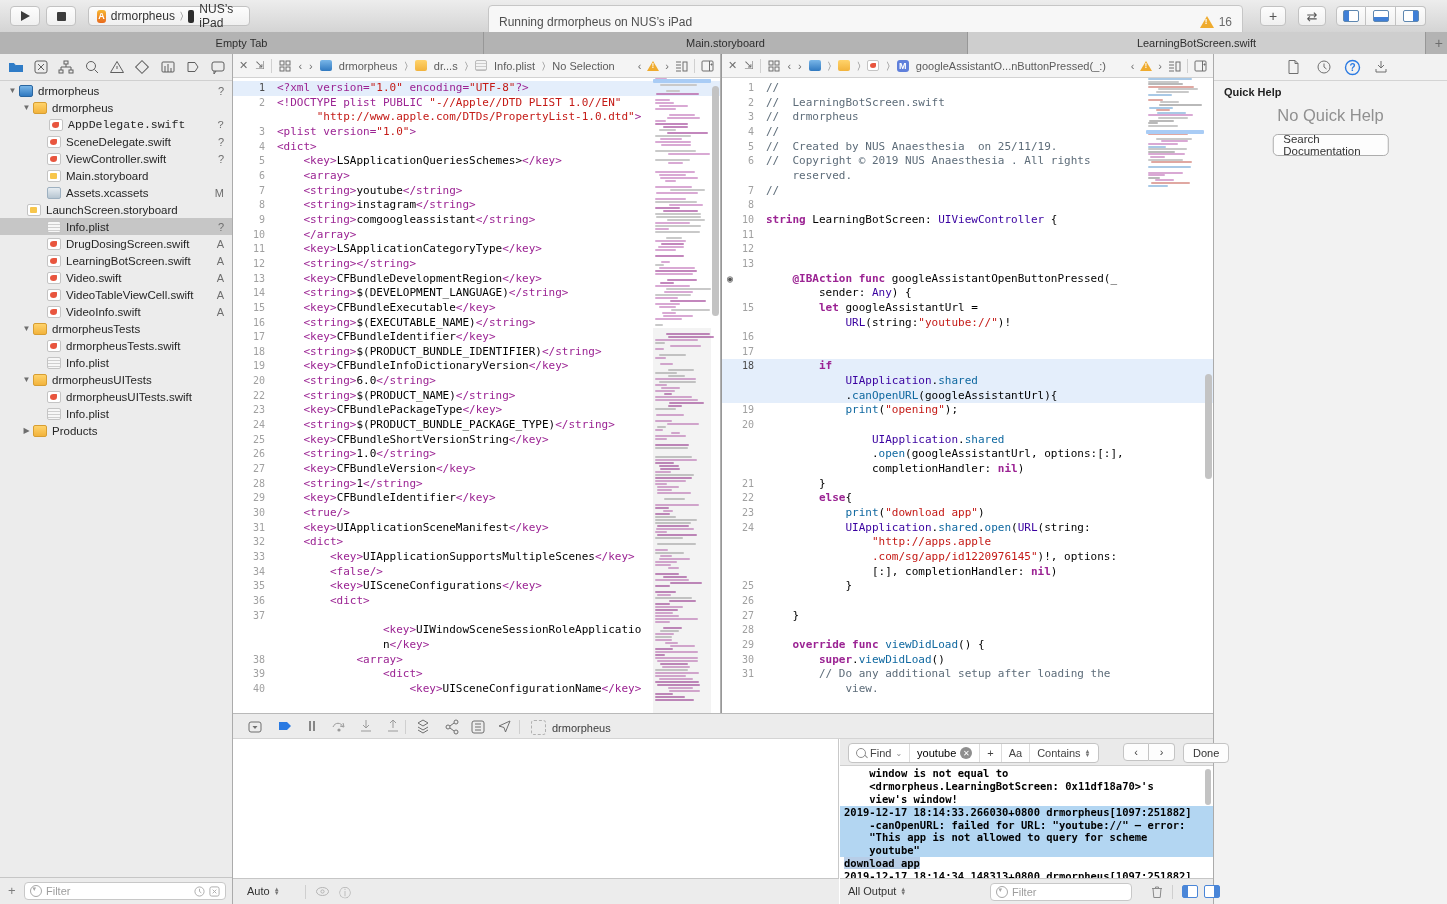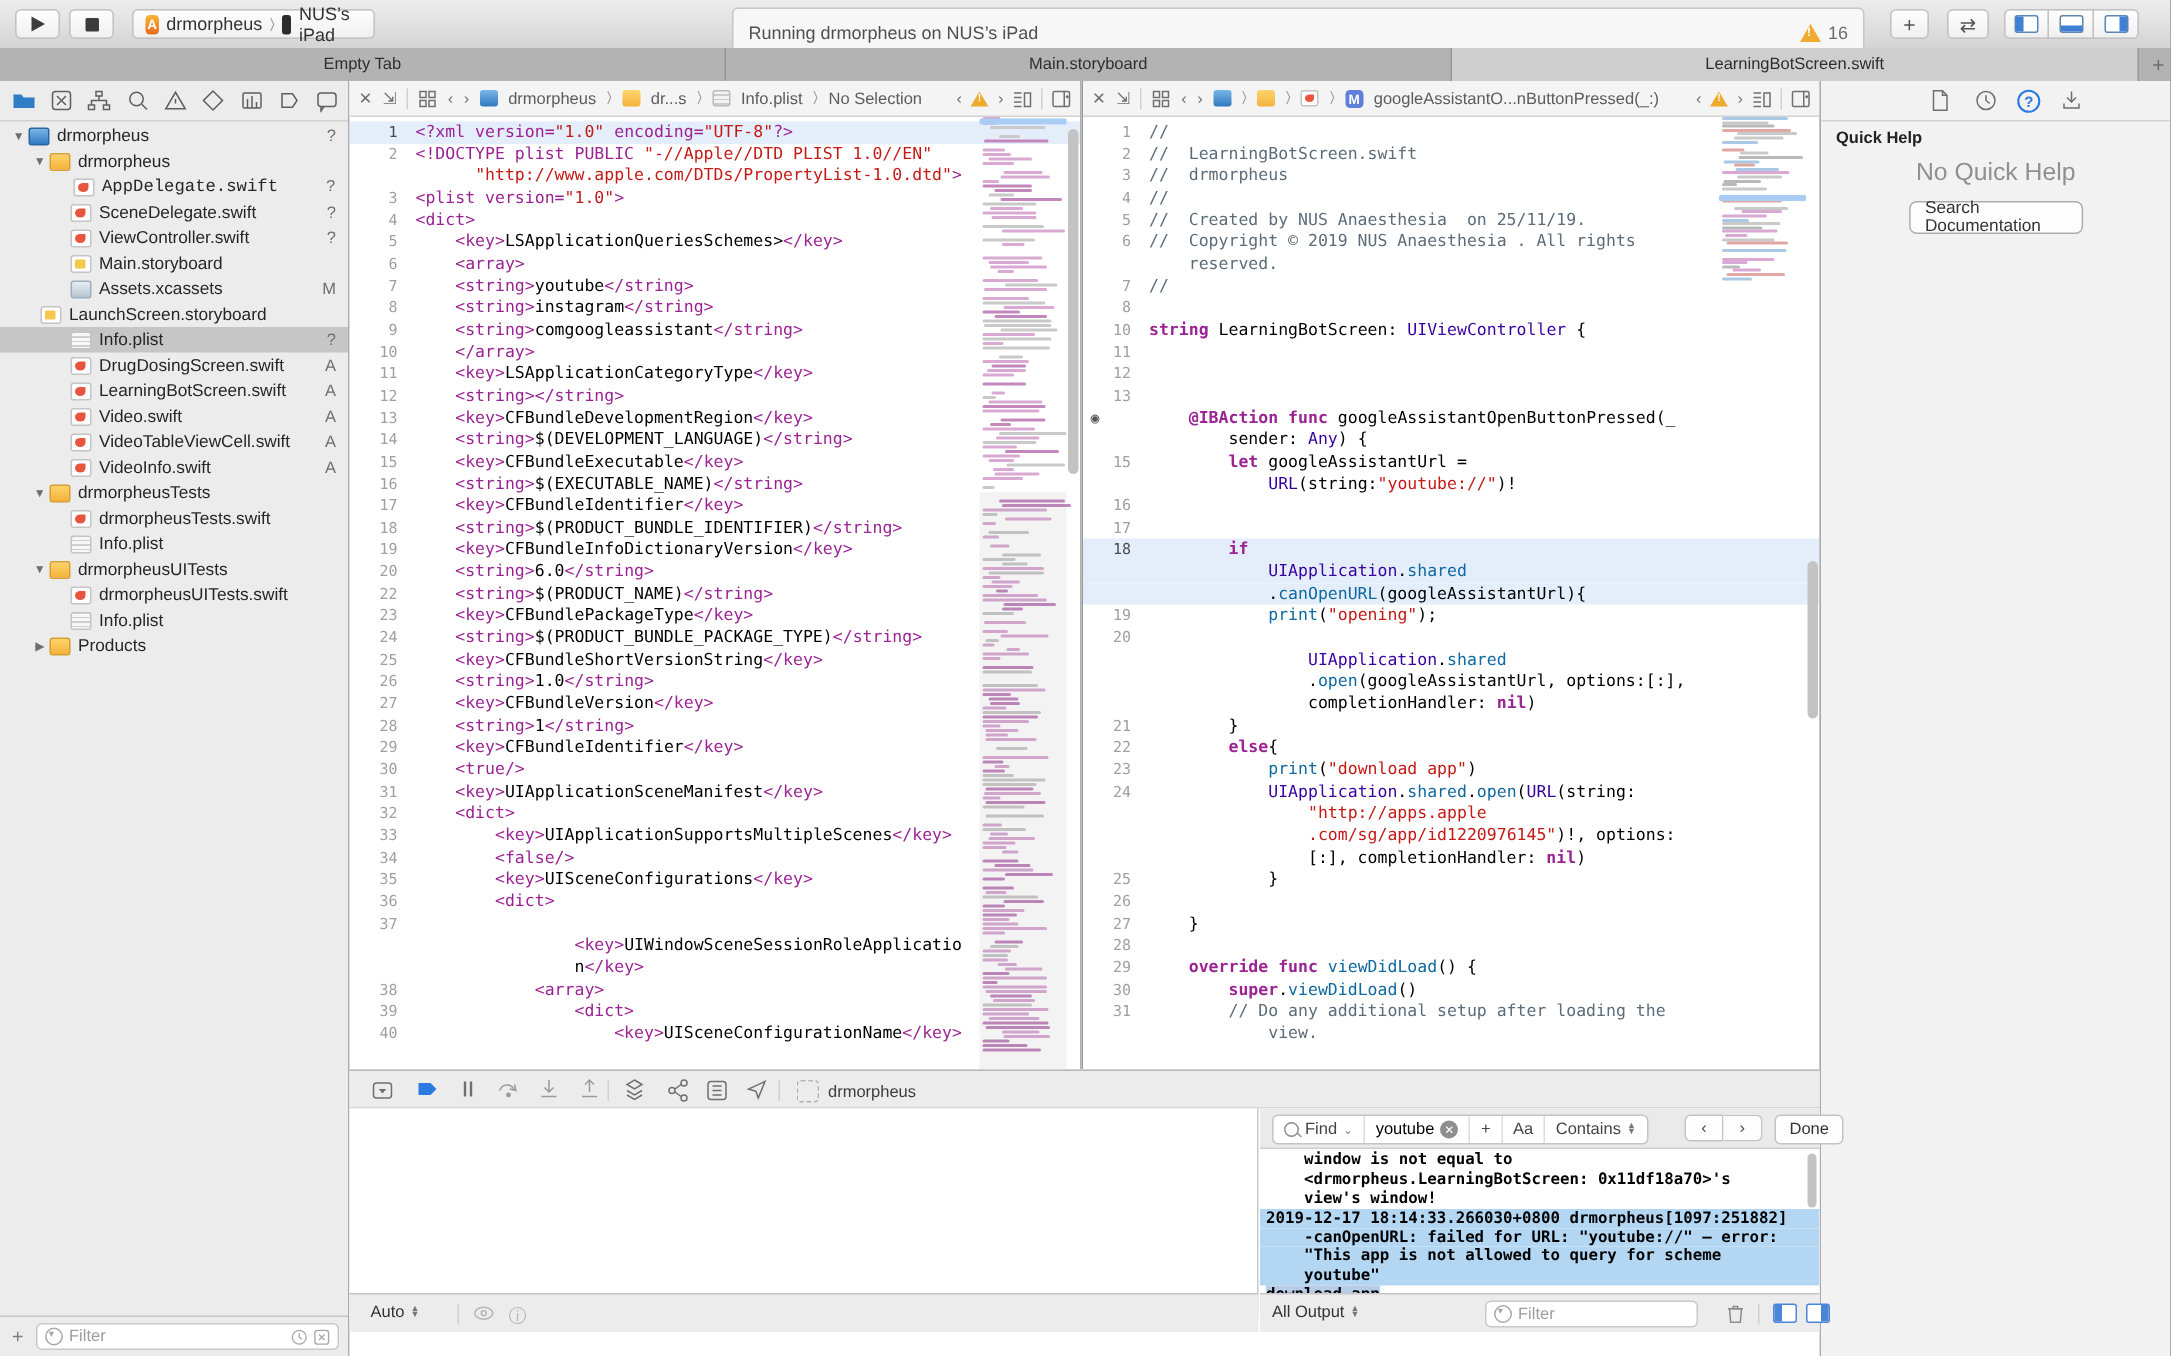--- a/index.html
+++ b/index.html
@@ -128,21 +128,21 @@
     font-size:11px;color:#444;box-sizing:border-box;}
   .fb-seg div:first-child{border-radius:4px 0 0 4px;}
   .fb-seg div:last-child{border-radius:0 4px 4px 0;border-left:none;}
   .fb-done{position:absolute;top:4px;height:18px;padding:0 9px;background:#fdfdfd;border:1px solid #c4c4c4;border-radius:4px;
     display:flex;align-items:center;font-size:11px;color:#333;}
   #conout{position:absolute;left:0;top:26px;right:0;bottom:0;overflow:hidden;
     font-family:"DejaVu Sans Mono",monospace;font-size:10.5px;font-weight:700;line-height:12.9px;color:#000;padding:2px 0 0 4px;}
   .conrow{white-space:pre;height:12.9px;}
   .conrow.sel{background:#b3d6f2;margin-left:-4px;padding-left:4px;}
   .seltext{background:#b7cde7;}
-  .botbar{position:absolute;bottom:16px;height:26px;background:#ececec;border-top:1px solid #c6c6c6;box-sizing:border-box;}
+  .botbar{position:absolute;bottom:0;height:26px;background:#ececec;border-top:1px solid #c6c6c6;box-sizing:border-box;}
   .dd{display:flex;align-items:center;gap:4px;font-size:11px;color:#333;position:absolute;top:6px;}
   .vsep{position:absolute;top:6px;width:1px;height:14px;background:#cfcfcf;}
   .ptoggle{position:absolute;top:6px;width:16px;height:13px;border:1.5px solid #4a86d8;border-radius:2px;box-sizing:border-box;background:#fff;}
   .ptoggle i{position:absolute;top:0;bottom:0;width:5px;background:#4a86d8;}
   .ptoggle.pl i{left:0;} .ptoggle.pr i{right:0;}
   svg{display:block;}
 </style>
 </head>
 <body>
 

